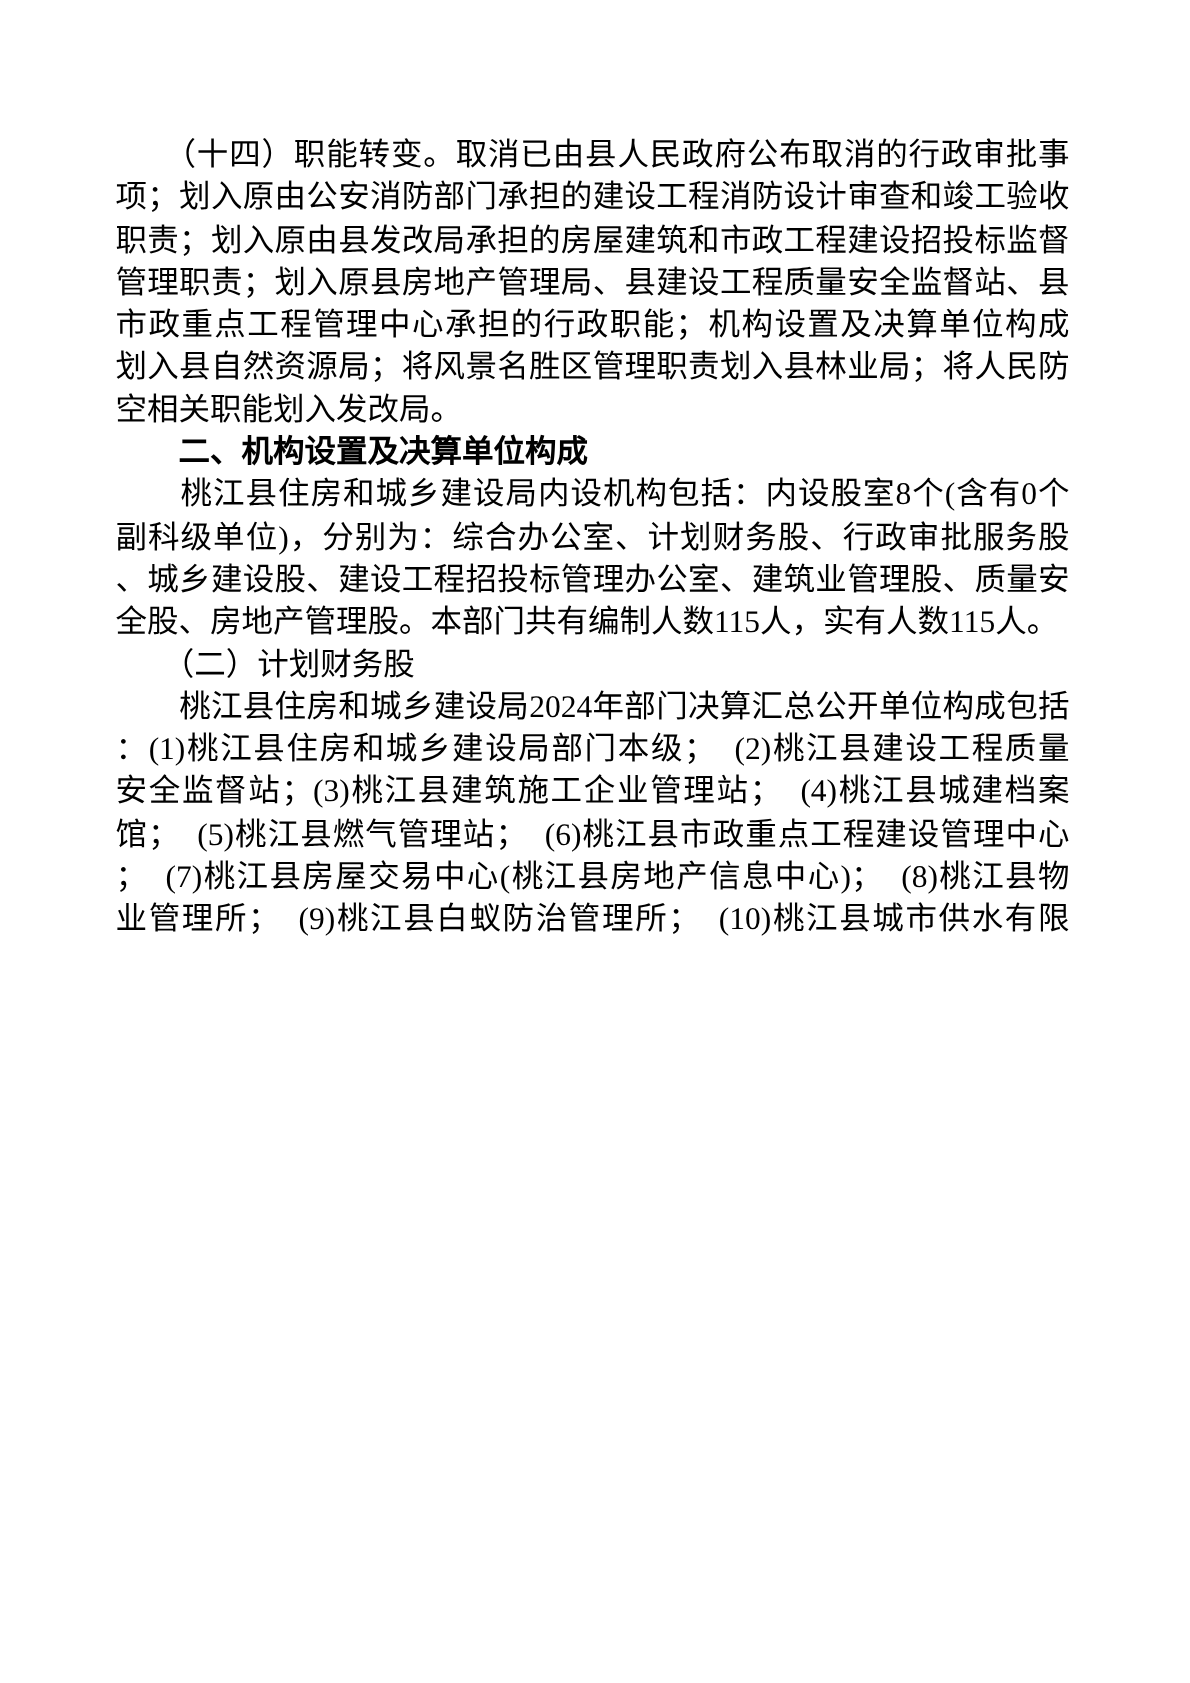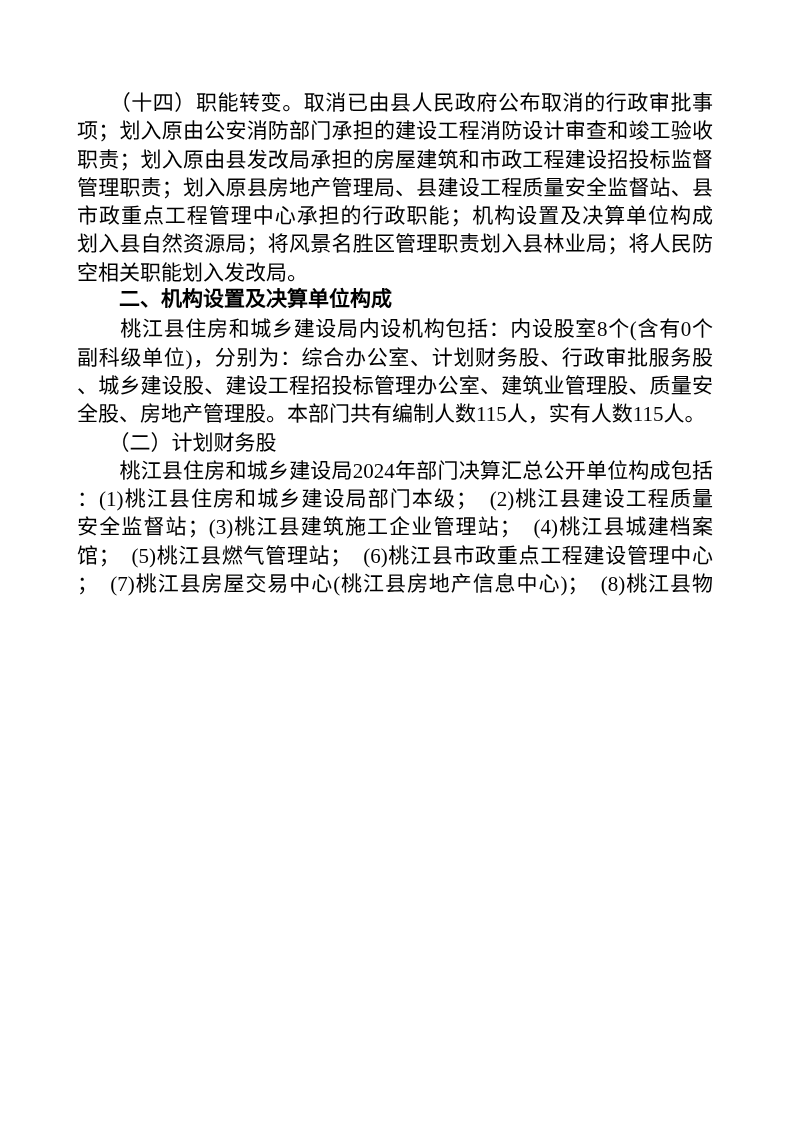--- a/index.html
+++ b/index.html
@@ -35,21 +35,21 @@
     text-align: justify;
     text-align-last: justify;
     white-space: pre-wrap;
     letter-spacing: 0;
   }
   .para-end {
     text-align-last: left;
   }
   .heading {
     font-weight: bold;
-    font-family: Liberation Mono, monospace;
+    font-family: Liberation Serif, serif;
   }
 </style>
 </head>
 <body>
 
 <div class="page">
   <div class="page-content">
     <div class="line">　　（十四）职能转变。取消已由县人民政府公布取消的行政审批事</div>
     <div class="line">项；划入原由公安消防部门承担的建设工程消防设计审查和竣工验收</div>
     <div class="line">职责；划入原由县发改局承担的房屋建筑和市政工程建设招投标监督</div>
@@ -61,14 +61,15 @@
     <div class="line">　　桃江县住房和城乡建设局内设机构包括：内设股室8个(含有0个</div>
     <div class="line">副科级单位)，分别为：综合办公室、计划财务股、行政审批服务股</div>
     <div class="line">、城乡建设股、建设工程招投标管理办公室、建筑业管理股、质量安</div>
     <div class="line para-end">全股、房地产管理股。本部门共有编制人数115人，实有人数115人。</div>
     <div class="line para-end">　　（二）计划财务股</div>
     <div class="line">　　桃江县住房和城乡建设局2024年部门决算汇总公开单位构成包括</div>
     <div class="line">：(1)桃江县住房和城乡建设局部门本级；　(2)桃江县建设工程质量</div>
     <div class="line">安全监督站；(3)桃江县建筑施工企业管理站；　(4)桃江县城建档案</div>
     <div class="line">馆；　(5)桃江县燃气管理站；　(6)桃江县市政重点工程建设管理中心</div>
     <div class="line">；　(7)桃江县房屋交易中心(桃江县房地产信息中心)；　(8)桃江县物</div>
+    <div class="line">业管理所；　(9)桃江县白蚁防治管理所；　(10)桃江县城市供水有限</div>
   </div>
 </div>
 
 </body></html>

